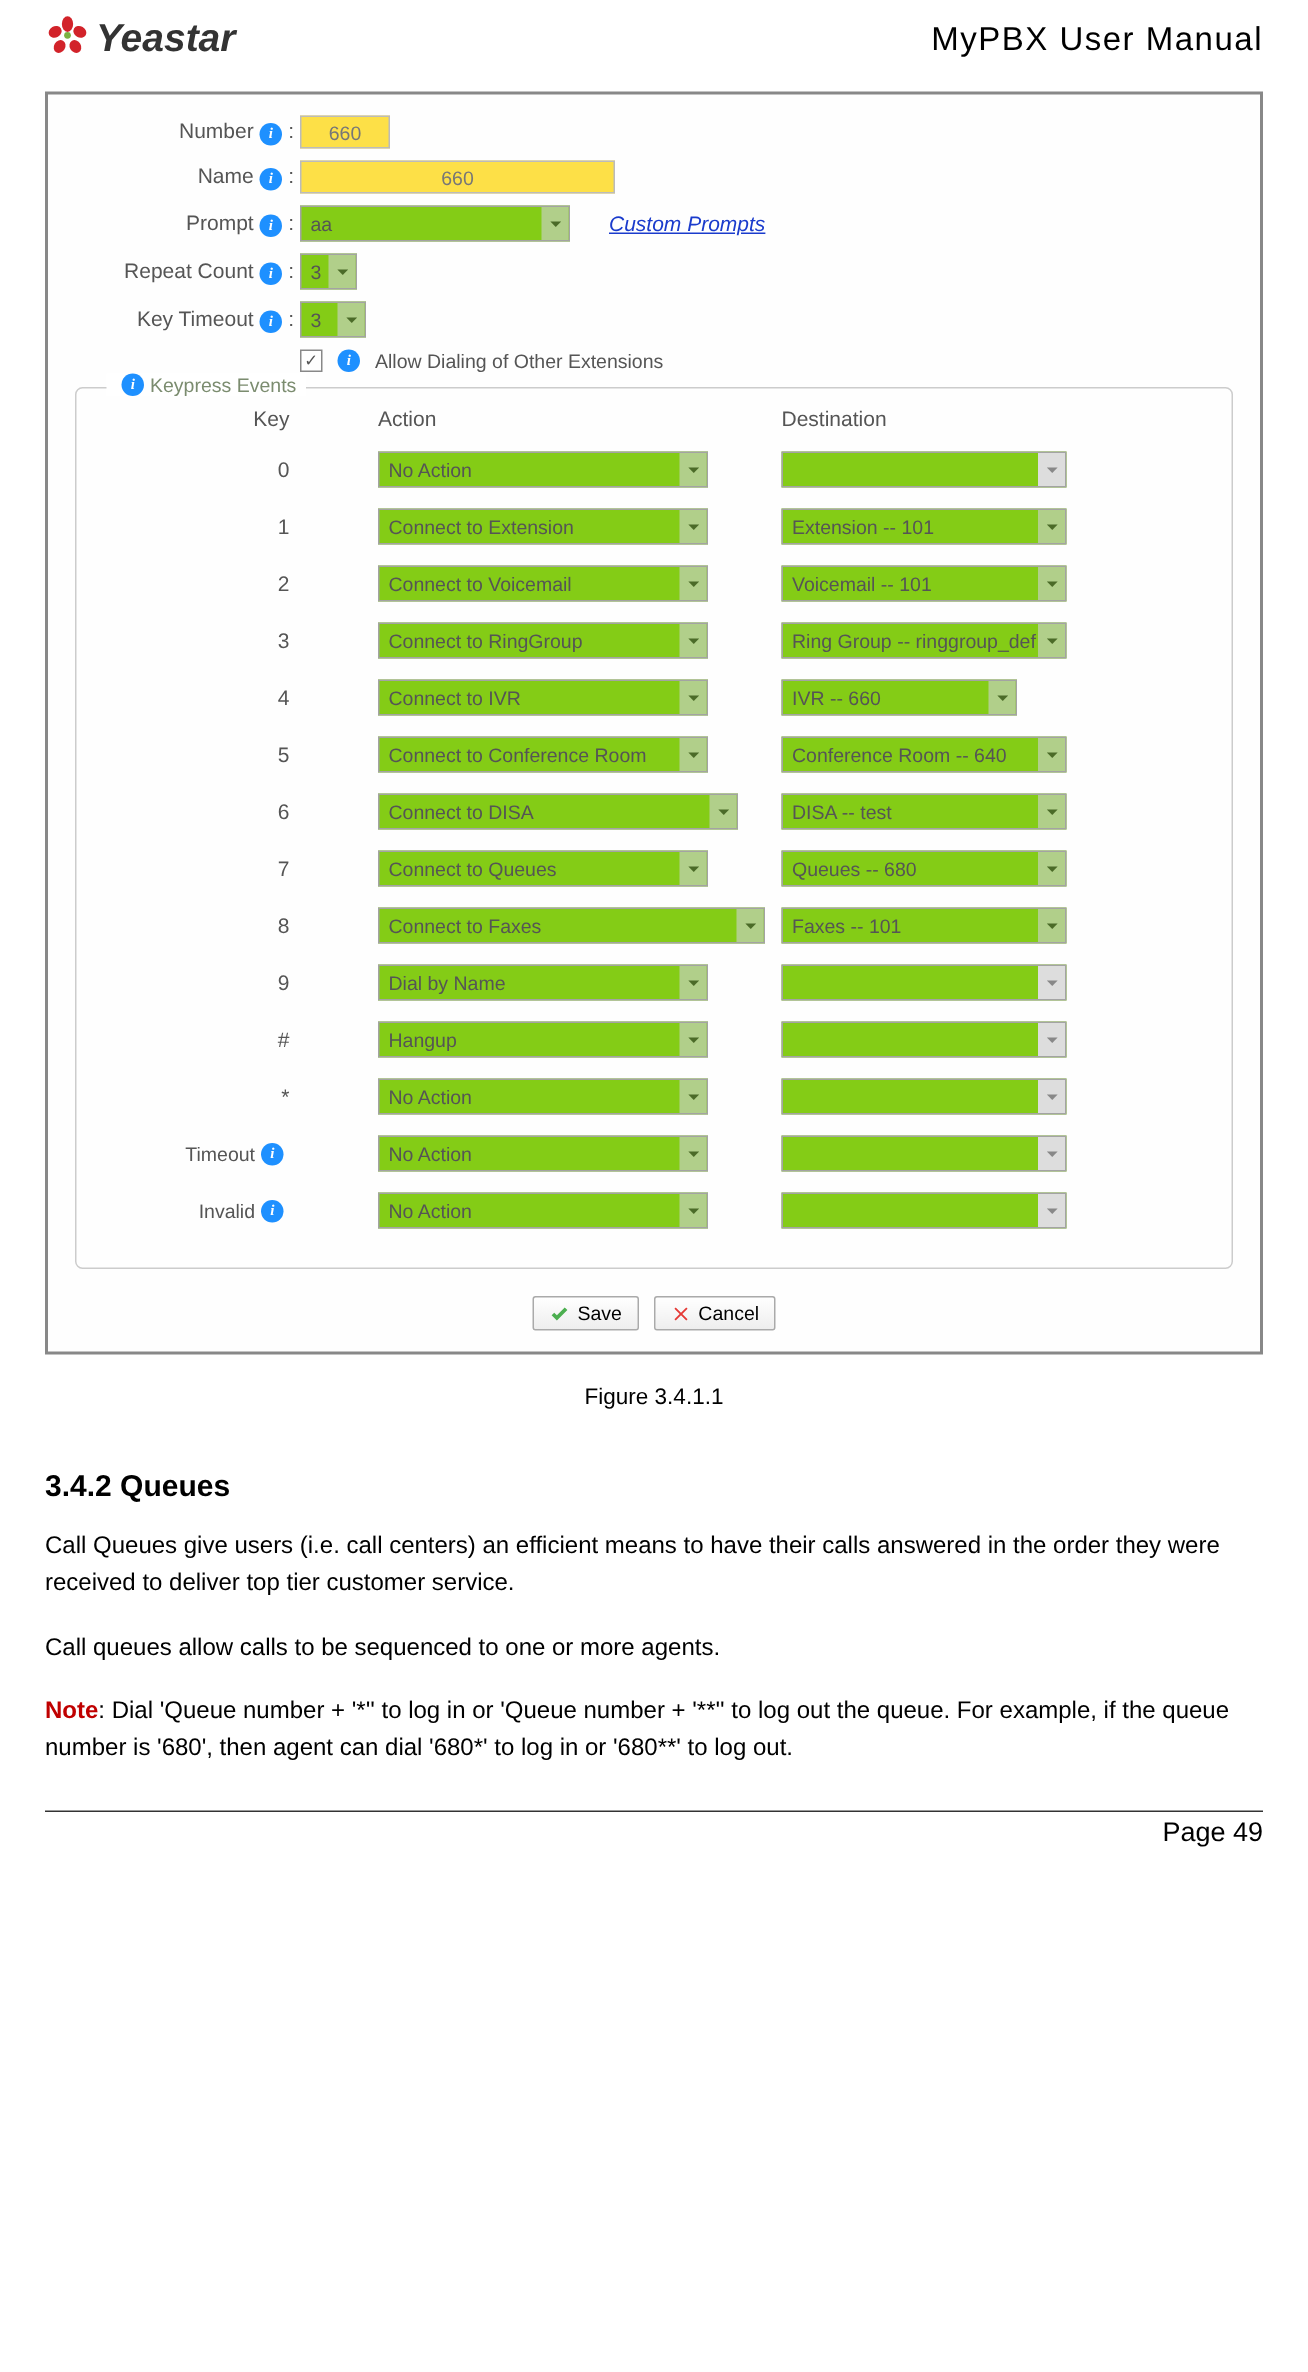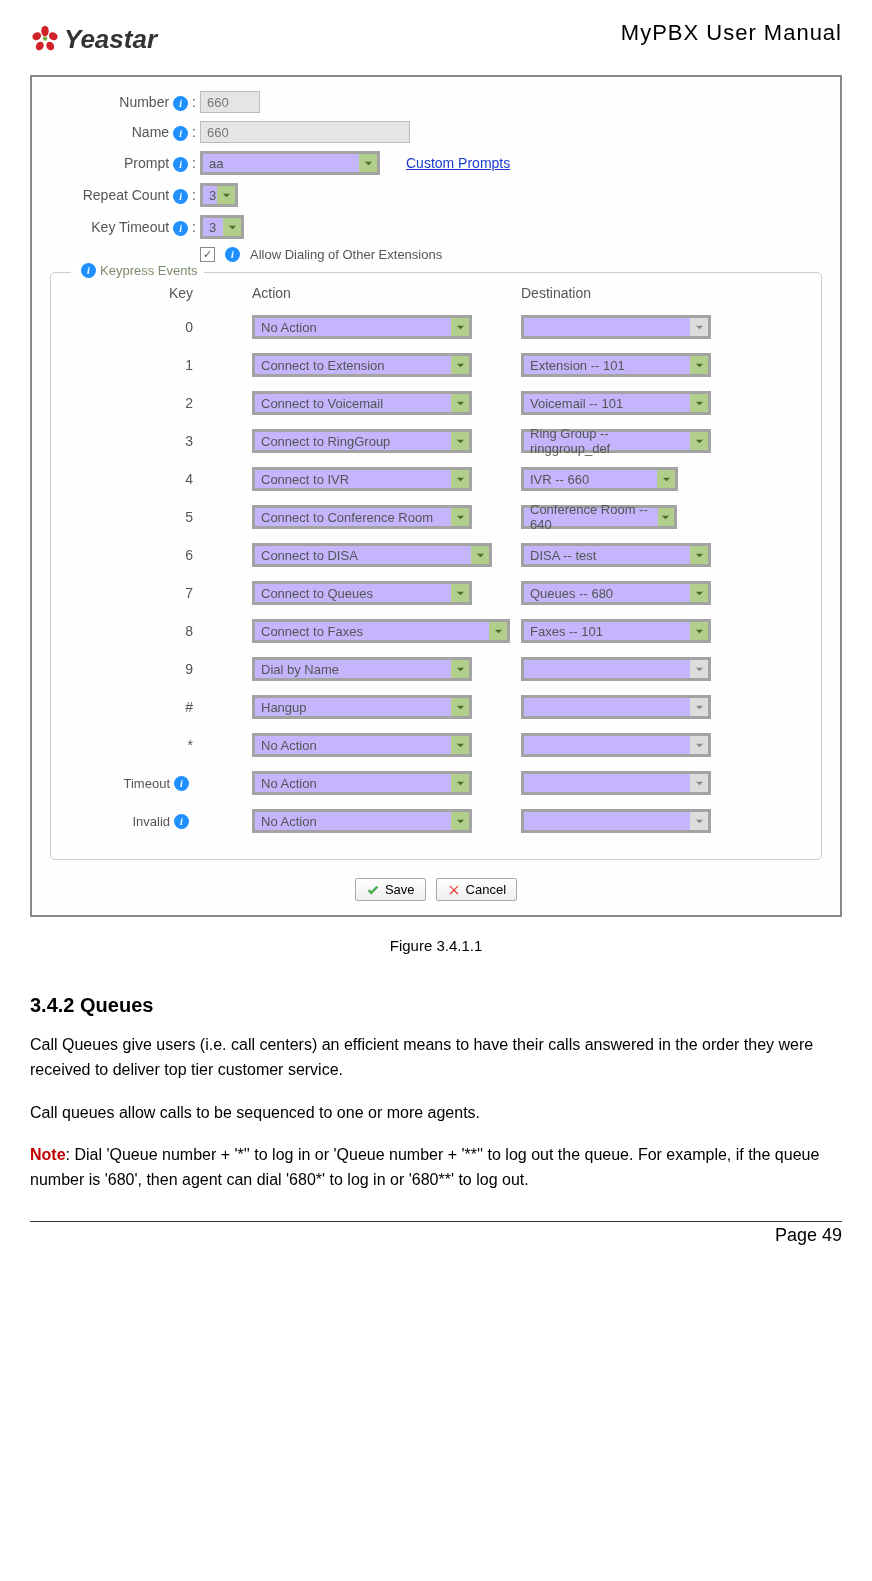--- a/index.html
+++ b/index.html
@@ -12,23 +12,22 @@
     padding: 10px 30px 20px 30px;
   }
   .page-header {
     display: flex;
     justify-content: space-between;
     align-items: center;
     padding-bottom: 10px;
   }
   .logo {
     display: flex;
-    align-items: flex-end;
+    align-items: flex-start;
     gap: 4px;
-    margin-top: 14px;
   }
   .logo-flower {
     width: 30px; height: 30px;
   }
   .logo-text {
     font-size: 26px;
     font-weight: bold;
     color: #333;
     font-style: italic;
   }
@@ -85,53 +84,55 @@
     background: #1e90ff;
     color: #fff;
     font-weight: bold;
     font-size: 10px;
     margin: 0 4px;
     font-family: Georgia, serif;
     font-style: italic;
   }
   .text-input {
     border: 1px solid #bbb;
-    background: #e5e5e5;
+    background: #fde047;
     padding: 2px 6px;
     font-size: 13px;
     color: #777;
     height: 22px;
+    text-align: center;
   }
   .w-small { width: 60px; }
   .w-med { width: 210px; }
   .select-input {
     display: inline-flex;
     align-items: center;
     justify-content: space-between;
-    border: 3px solid #a3a3a3;
-    background: #c4b5fd;
+    border: 1px solid #a3a3a3;
+    background: #84cc16;
     height: 24px;
     font-size: 13px;
     color: #555;
     padding-left: 6px;
   }
   .select-arrow {
     width: 18px;
     height: 100%;
     background: #b1cf8a;
     display: flex;
     align-items: center;
     justify-content: center;
   }
   .select-arrow.disabled { background: #ddd; }
   .select-arrow svg { width: 9px; height: 9px; fill: #4b6b28; }
   .select-arrow.disabled svg { fill: #888; }
   .link-blue {
     color: #1a3bcc;
     text-decoration: underline;
+    font-style: italic;
     font-size: 14px;
     margin-left: 26px;
   }
   .checkbox-row {
     display: flex;
     align-items: center;
     margin-left: 150px;
     margin-bottom: 10px;
   }
   .chk {
@@ -413,21 +414,21 @@
           <div class="grid-row">
             <div class="grid-key">5</div>
             <div class="select-input" style="width:220px">
               <span>Connect to Conference Room</span>
               <span class="select-arrow">
                 <svg viewBox="0 0 10 10">
                   <path d="M1 3 L5 7 L9 3 Z"></path>
                 </svg>
               </span>
             </div>
-            <div class="select-input" style="width:156px">
+            <div class="select-input" style="width:190px">
               <span>Conference Room -- 640</span>
               <span class="select-arrow">
                 <svg viewBox="0 0 10 10">
                   <path d="M1 3 L5 7 L9 3 Z"></path>
                 </svg>
               </span>
             </div>
           </div>
           <div class="grid-row">
             <div class="grid-key">6</div>

